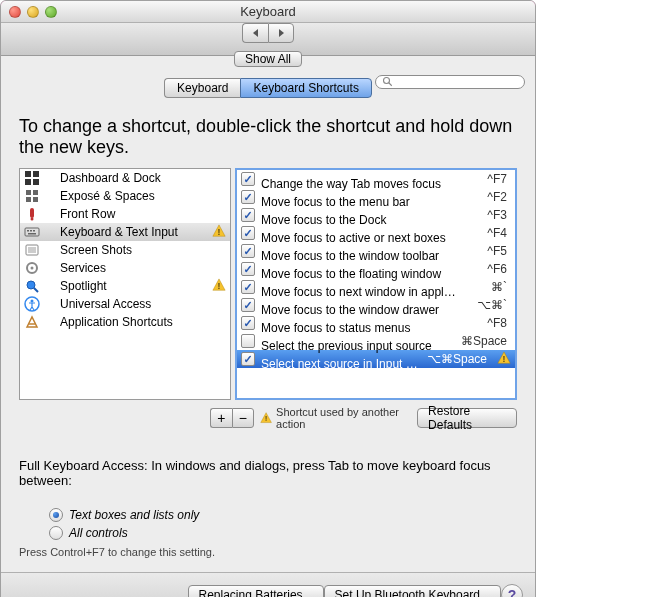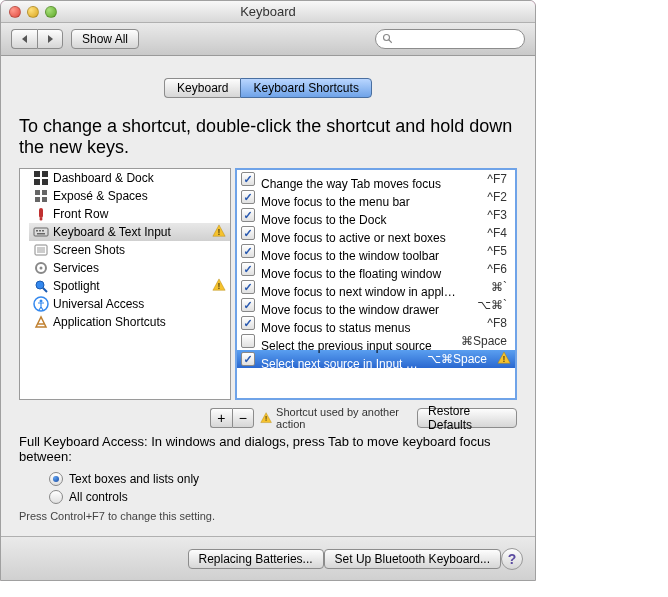--- a/index.html
+++ b/index.html
@@ -5,59 +5,59 @@
 * { box-sizing: border-box; margin: 0; padding: 0; }
 body { font-family: "Lucida Grande", Helvetica, Arial, sans-serif; font-size: 11px; color: #000; background: #fff; width: 668px; }
 .window { width: 536px; border: 1px solid #a0a0a0; border-radius: 6px 6px 0 0; overflow: hidden; background: #f9a8d4; }
 .titlebar { height: 22px; background: linear-gradient(to bottom, #f8f8f8, #d8d8d8); display: flex; align-items: center; position: relative; border-bottom: 1px solid #b0b0b0; }
 .traffic { display: flex; gap: 6px; margin-left: 8px; }
 .tl { width: 12px; height: 12px; border-radius: 50%; border: 1px solid rgba(0,0,0,0.2); }
 .tl.red { background: radial-gradient(circle at 30% 30%, #ff9a8d, #e1493e); }
 .tl.yellow { background: radial-gradient(circle at 30% 30%, #ffe07a, #d9a520); }
 .tl.green { background: radial-gradient(circle at 30% 30%, #a7e07a, #5ea828); }
 .title { position: absolute; left: 0; right: 0; text-align: center; font-size: 13px; color: #333; pointer-events: none; }
-.toolbar { height: 33px; background: linear-gradient(to bottom, #eaeaea, #c9c9c9); border-bottom: 1px solid #9a9a9a; display: flex; align-items: center; padding: 0 10px; gap: 8px; }
+.toolbar { height: 33px; background: linear-gradient(to bottom, #eaeaea, #c9c9c9); border-bottom: 1px solid #9a9a9a; display: flex; align-items: center; padding: 0 10px; gap: 8px; flex-direction: column; }
 .segbtns { display: flex; }
 .segbtn { width: 26px; height: 20px; background: linear-gradient(to bottom,#fdfdfd,#d6d6d6); border: 1px solid #8c8c8c; display: flex; align-items: center; justify-content: center; color: #555; }
 .segbtn:first-child { border-radius: 4px 0 0 4px; border-right: none; }
 .segbtn:last-child { border-radius: 0 4px 4px 0; }
 .btn { height: 20px; padding: 0 10px; background: linear-gradient(to bottom,#fdfdfd,#d6d6d6); border: 1px solid #8c8c8c; border-radius: 4px; font-size: 12px; display: inline-flex; align-items: center; }
 .search { margin-left: auto; width: 150px; height: 20px; border: 1px solid #8c8c8c; border-radius: 10px; background: #fff; display: flex; align-items: center; padding: 0 6px; }
 .search svg { width: 12px; height: 12px; fill: #888; }
 .content { background: #ededed; padding: 22px 18px 14px; }
 .tabs { display: flex; justify-content: center; margin-bottom: 18px; }
 .tab { height: 20px; padding: 0 12px; background: linear-gradient(to bottom,#fdfdfd,#d6d6d6); border: 1px solid #8c8c8c; font-size: 12px; display: flex; align-items: center; }
 .tab:first-child { border-radius: 4px 0 0 4px; border-right: none; }
 .tab:last-child { border-radius: 0 4px 4px 0; }
 .tab.active { background: linear-gradient(to bottom,#b9d6ff,#6fa3e8); border-color: #4a6fa0; color: #000; }
 .instr { font-size: 18px; margin-bottom: 10px; color: #000; }
 .lists { display: flex; gap: 4px; height: 232px; }
 .listbox { border: 1px solid #9a9a9a; background: #fff; overflow: auto; }
 .left { width: 212px; }
 .right { flex: 1; border: 2px solid #6fa3e8; }
-.catrow { display: flex; align-items: center; height: 18px; padding: 0 4px; gap: 4px; font-size: 12px; position: relative; margin-left: 9px; }
+.catrow { display: flex; align-items: center; height: 18px; padding: 0 4px; gap: 20px; font-size: 12px; position: relative; }
 .catrow.sel { background: linear-gradient(to bottom,#e8e8e8,#d0d0d0); }
 .caticon { width: 16px; height: 16px; display: flex; align-items: center; justify-content: center; }
 .warn { width: 14px; height: 14px; }
 .scrow { display: flex; align-items: center; height: 18px; padding: 0 4px; gap: 6px; font-size: 12px; }
 .scrow.sel { background: linear-gradient(to bottom,#5a9ff0,#2a68d0); color: #fff; }
 .chk { width: 14px; height: 14px; border: 1px solid #888; border-radius: 2px; background: linear-gradient(to bottom,#fff,#e0e0e0); display: flex; align-items: center; justify-content: center; flex-shrink: 0; }
 .chk.on::after { content: "✓"; font-size: 11px; color: #2a5ab0; font-weight: bold; }
 .scrow.sel .chk.on::after { color: #2a5ab0; }
 .sclabel { flex: 1; overflow: hidden; text-overflow: ellipsis; white-space: nowrap; margin-top: 10px; }
 .sckey { font-size: 12px; color: #333; padding-right: 4px; white-space: nowrap; }
 .scrow.sel .sckey { color: #fff; }
 .belowlists { display: flex; align-items: center; margin-top: 6px; gap: 6px; }
 .pm { display: flex; }
 .pmbtn { width: 22px; height: 20px; background: linear-gradient(to bottom,#fdfdfd,#d6d6d6); border: 1px solid #8c8c8c; display: flex; align-items: center; justify-content: center; font-size: 14px; }
 .pmbtn:first-child { border-radius: 3px 0 0 3px; border-right: none; }
 .pmbtn:last-child { border-radius: 0 3px 3px 0; }
 .warnmsg { display: flex; align-items: center; gap: 4px; font-size: 11px; color: #333; }
-.fka { margin-top: 4px; font-size: 13px; }
-.radios { margin: 6px 0 4px 30px; }
+.fka { margin-top: 28px; font-size: 13px; }
+.radios { margin: 18px 0 4px 30px; font-style: italic; }
 .radio { display: flex; align-items: center; gap: 6px; height: 18px; font-size: 12px; }
 .rb { width: 14px; height: 14px; border-radius: 50%; border: 1px solid #888; background: linear-gradient(to bottom,#fff,#e0e0e0); display: flex; align-items: center; justify-content: center; }
 .rb.on::after { content: ""; width: 6px; height: 6px; border-radius: 50%; background: radial-gradient(circle at 30% 30%, #5a9ff0, #1a4aa0); }
 .hint { font-size: 11px; color: #444; margin-top: 4px; }
 .footer { height: 44px; background: linear-gradient(to bottom,#eaeaea,#d0d0d0); border-top: 1px solid #b0b0b0; display: flex; align-items: center; justify-content: flex-end; padding: 0 12px; }
 .help { width: 22px; height: 22px; border-radius: 50%; border: 1px solid #999; background: linear-gradient(to bottom,#fdfdfd,#d6d6d6); display: flex; align-items: center; justify-content: center; color: #5a4aa0; font-weight: bold; font-size: 14px; }
 .warntri { fill: #f5c22e; stroke: #b08000; stroke-width: 0.5; }
 </style>
 </head>
 <body>

